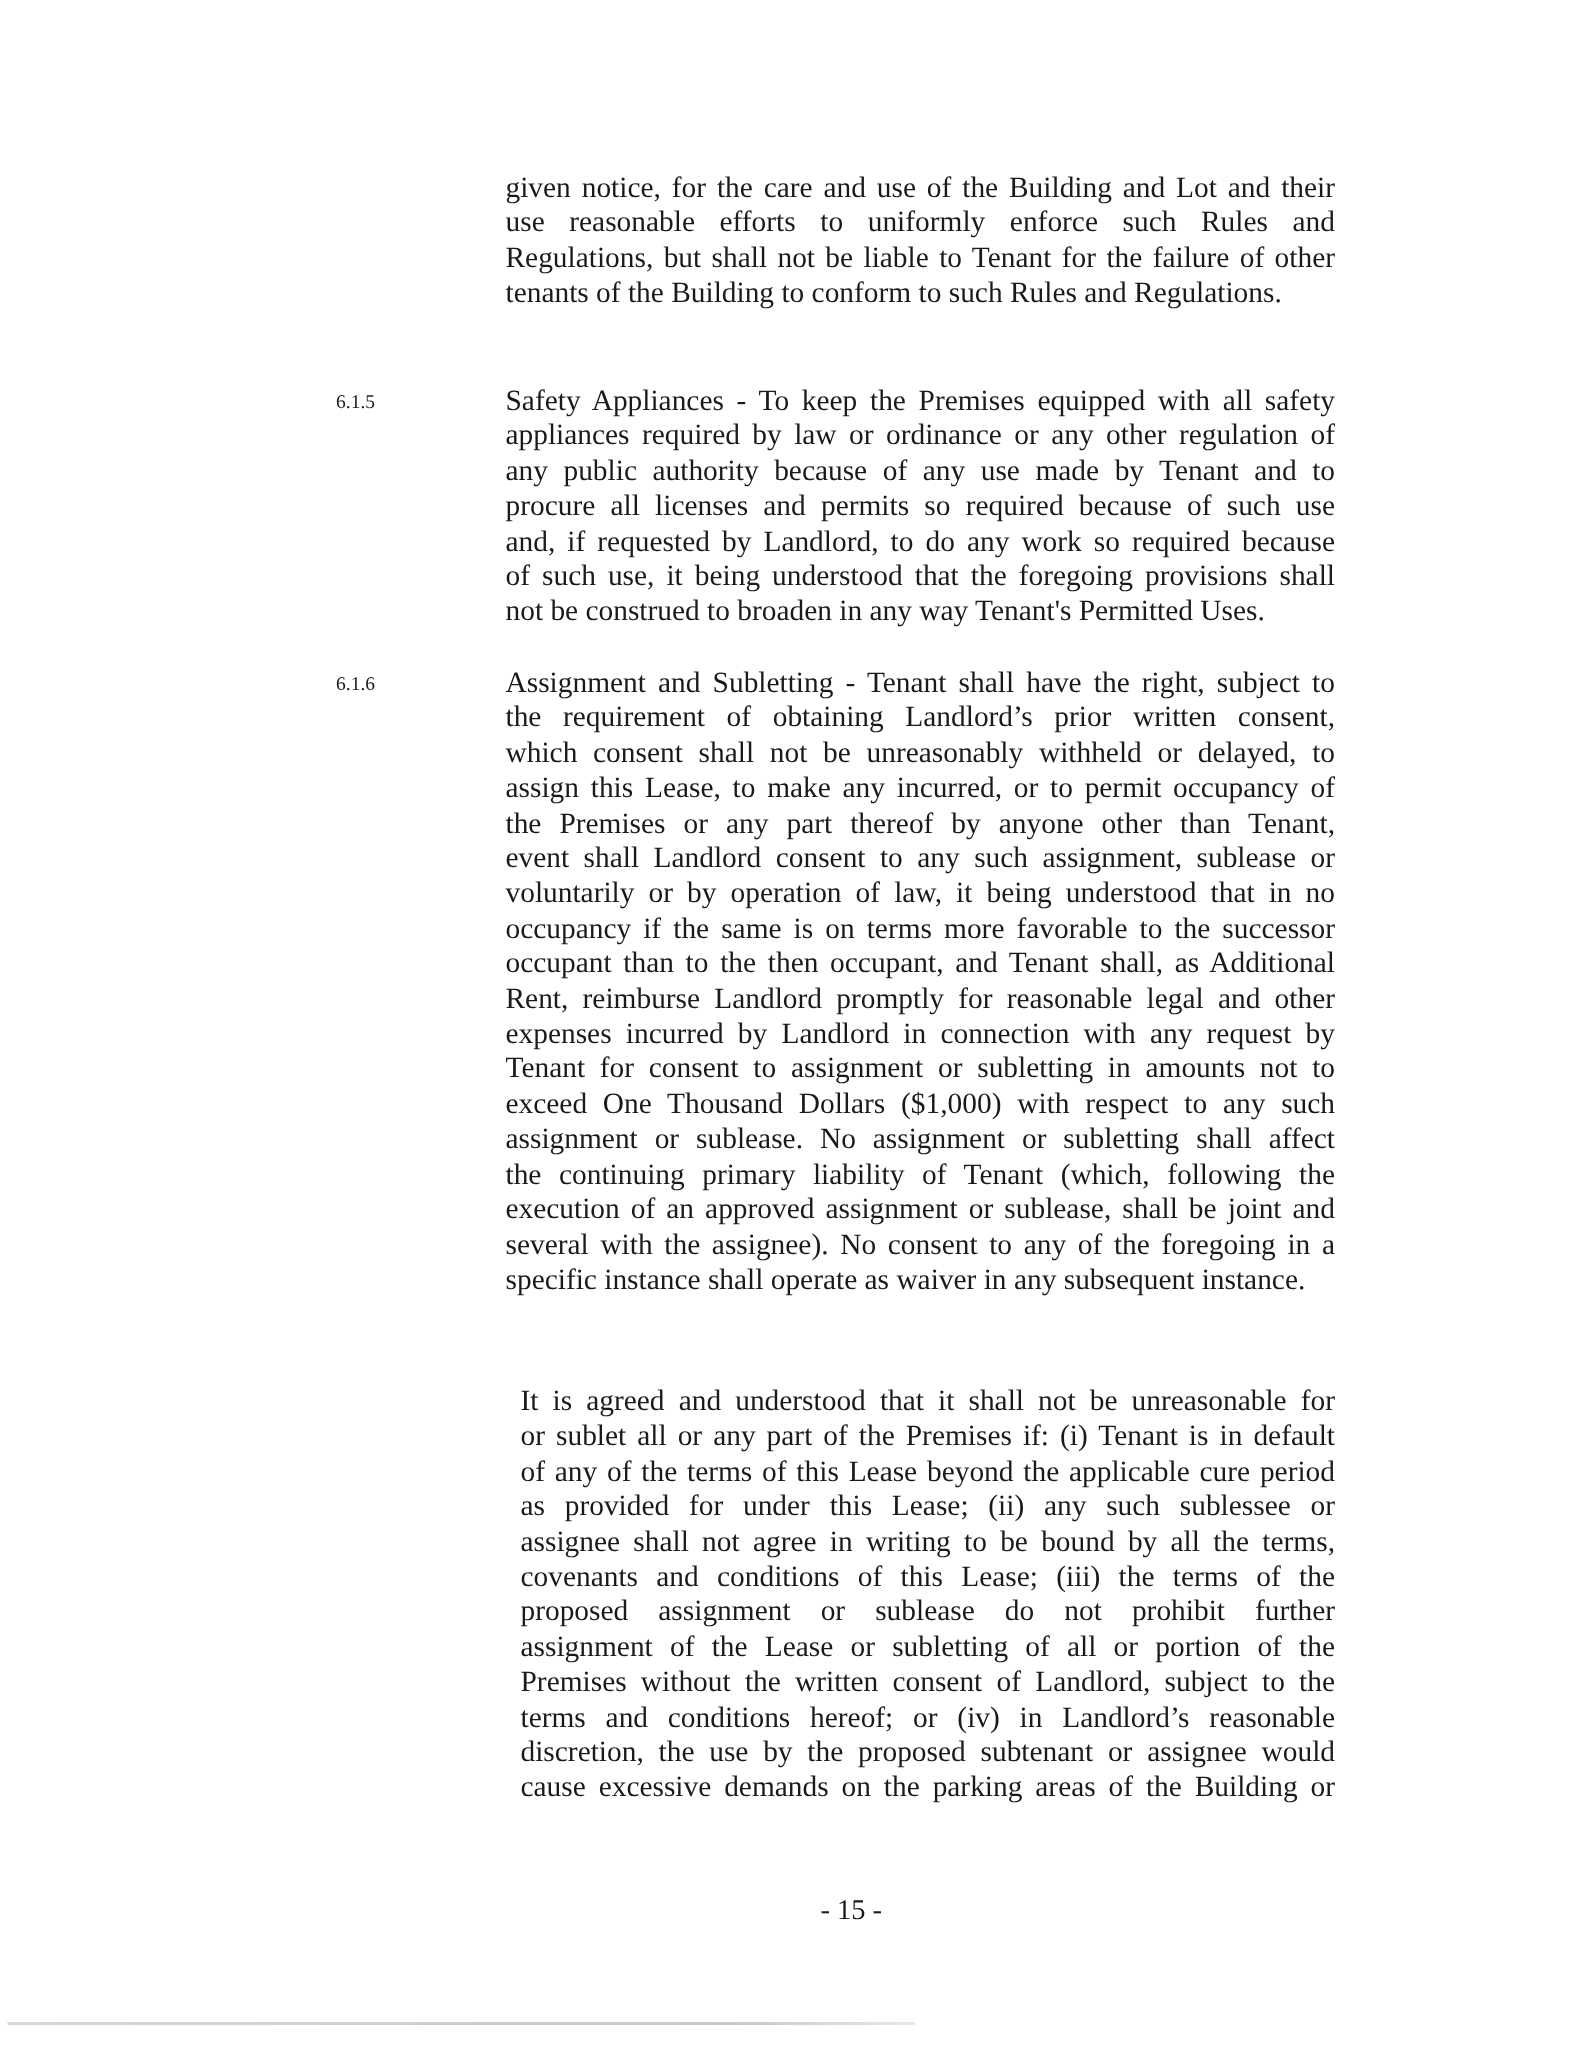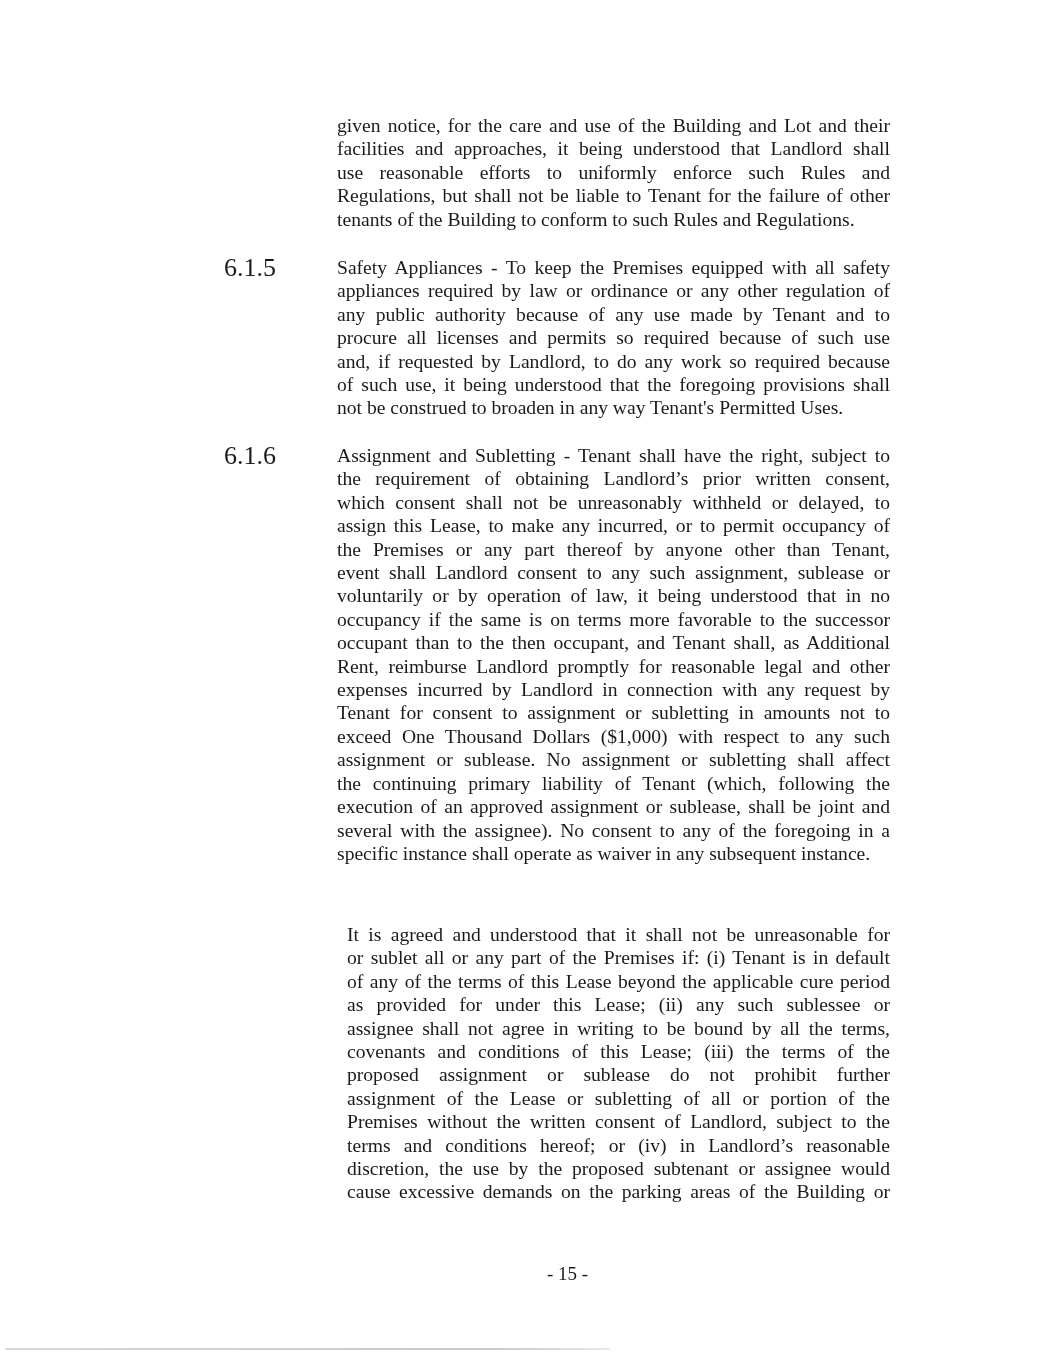--- a/index.html
+++ b/index.html
@@ -1,36 +1,35 @@
 <!DOCTYPE html>
 <html><head>
 <meta charset="utf-8">
 <style>
   html, body { margin: 0; padding: 0; background: #ffffff; }
   body { width: 1055px; height: 1365px; position: relative; overflow: hidden;
          font-family: "Liberation Serif", "DejaVu Serif", serif; color: #1a1a1a; }
   .page { position: absolute; left: 0; top: 0; width: 1055px; height: 1365px; }
   .block { position: absolute; left: 337px; width: 553px; font-size: 19.6px; line-height: 23.4px;
            text-align: justify; margin: 0; }
-  .sec-num { position: absolute; left: 224px; font-size: 26px; line-height: 23.4px; }
+  .sec-num { position: absolute; left: 224px; font-size: 13px; line-height: 23.4px; }
   .block .line { display: block; text-align: justify; text-align-last: justify; white-space: nowrap; }
   .block .line.last { text-align-last: left; }
   .page-number { position: absolute; left: 0; width: 1055px; top: 1262px; text-align: center;
                  font-size: 19px; line-height: 23px; padding-left: 40px; }
   .bottom-rule { position: absolute; left: 5px; top: 1348px; width: 605px; height: 2px;
                  background: linear-gradient(to right, #d8d8d8, #c8c8c8 80%, #e8e8e8); }
 </style>
 </head>
 <body>
 
 <div class="page">
 
   <div class="block" style="top:114px;">
     <span class="line">given notice, for the care and use of the Building and Lot and their</span>
-    <span class="line">facilities and approaches, it being understood that Landlord shall</span>
     <span class="line">use reasonable efforts to uniformly enforce such Rules and</span>
     <span class="line">Regulations, but shall not be liable to Tenant for the failure of other</span>
     <span class="line last">tenants of the Building to conform to such Rules and Regulations.</span>
   </div>
 
   <div class="sec-num" style="top:256px;">6.1.5</div>
   <div class="block" style="top:256px;">
     <span class="line">Safety Appliances - To keep the Premises equipped with all safety</span>
     <span class="line">appliances required by law or ordinance or any other regulation of</span>
     <span class="line">any public authority because of any use made by Tenant and to</span>

